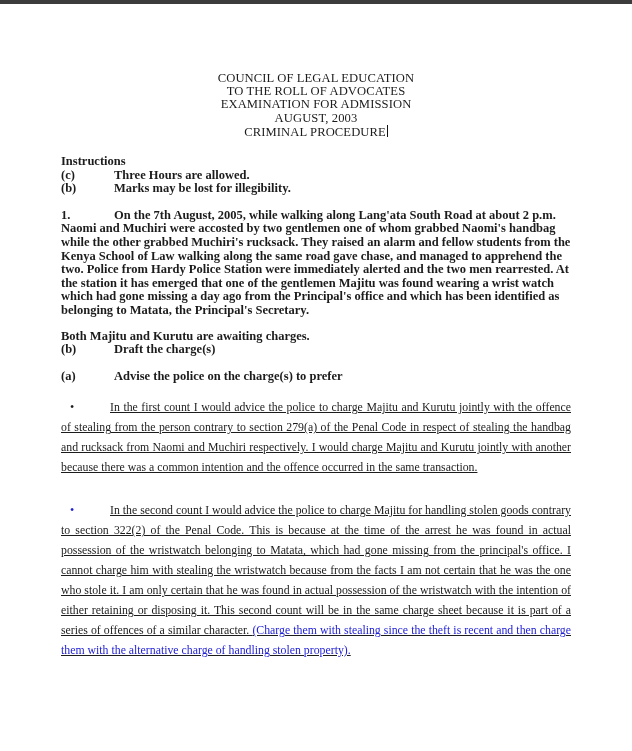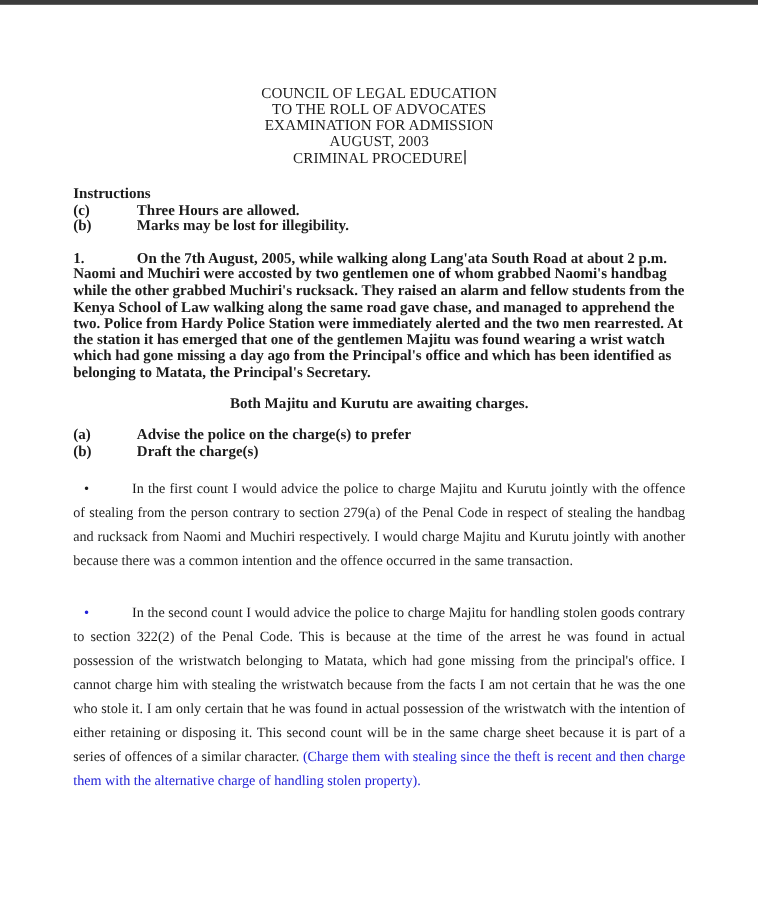--- a/index.html
+++ b/index.html
@@ -56,31 +56,32 @@
   .instructions { margin-top: 16px; }
   .hang .lab {
     display: inline-block;
     width: 53px;
   }
   .qpara { margin-top: 13px !important; }
   .qnum {
     display: inline-block;
     width: 53px;
   }
-  .qnote { margin-top: 12px !important; text-align: center; }
+  .qnote { margin-top: 12px !important; }
   .qparts { margin-top: 13px !important; }
   
   .answers {
     margin-top: 14px;
     font-size: 11.8px;
     line-height: 20px;
   }
   .answer {
     margin: 0;
     text-align: justify;
+    text-decoration: underline;
   }
   .answer + .answer { margin-top: 23px; }
   .bullet {
     display: inline-block;
     width: 40px;
     padding-left: 9px;
     font-size: 12px;
     color: #1c1c1c;
   }
   .bullet.blue { color: #2121d8; }
@@ -104,22 +105,22 @@
 
     <section class="bold-sec instructions">
       <p>Instructions</p>
       <p class="hang"><span class="lab">(c)</span><span>Three Hours are allowed.</span></p>
       <p class="hang"><span class="lab">(b)</span><span>Marks may be lost for illegibility.</span></p>
     </section>
 
     <section class="bold-sec">
       <p class="qpara"><span class="qnum">1.</span><span>On the 7th August, 2005, while walking along Lang'ata South Road at about 2 p.m. Naomi and Muchiri were accosted by two gentlemen one of whom grabbed Naomi's handbag while the other grabbed Muchiri's rucksack. They raised an alarm and fellow students from the Kenya School of Law walking along the same road gave chase, and managed to apprehend the two. Police from Hardy Police Station were immediately alerted and the two men rearrested. At the station it has emerged that one of the gentlemen Majitu was found wearing a wrist watch which had gone missing a day ago from the Principal's office and which has been identified as belonging to Matata, the Principal's Secretary.</span></p>
       <p class="qnote">Both Majitu and Kurutu are awaiting charges.</p>
+      <p class="hang"><span class="lab">(b)</span><span>Draft the charge(s)</span></p>
       <p class="hang qparts"><span class="lab">(a)</span><span>Advise the police on the charge(s) to prefer</span></p>
-      <p class="hang"><span class="lab">(b)</span><span>Draft the charge(s)</span></p>
     </section>
 
     <section class="answers">
       <p class="answer"><span class="bullet">•</span><span>In the first count I would advice the police to charge Majitu and Kurutu jointly with the offence of stealing from the person contrary to section 279(a) of the Penal Code in respect of stealing the handbag and rucksack from Naomi and Muchiri respectively.  I would charge Majitu and Kurutu jointly with another because there was a common intention and the offence occurred in the same transaction.</span></p>
       <p class="answer"><span class="bullet blue">•</span><span>In the second count I would advice the police to charge Majitu for handling stolen goods contrary to section 322(2) of the Penal Code.  This is because at the time of the arrest he was found in actual possession of the wristwatch belonging to Matata, which had gone missing from the principal's office. I cannot charge him with stealing the wristwatch because from the facts I am not certain that he was the one who stole it.  I am only certain that he was found in actual possession of the wristwatch with the intention of either retaining or disposing it.  This second count will be in the same charge sheet because it is part of a series of offences of a similar character.  </span><span class="blue-text">(Charge them with stealing since the theft is recent and then charge them with the alternative charge of handling stolen property).</span></p>
     </section>
 
   </div>
 </div>
 

